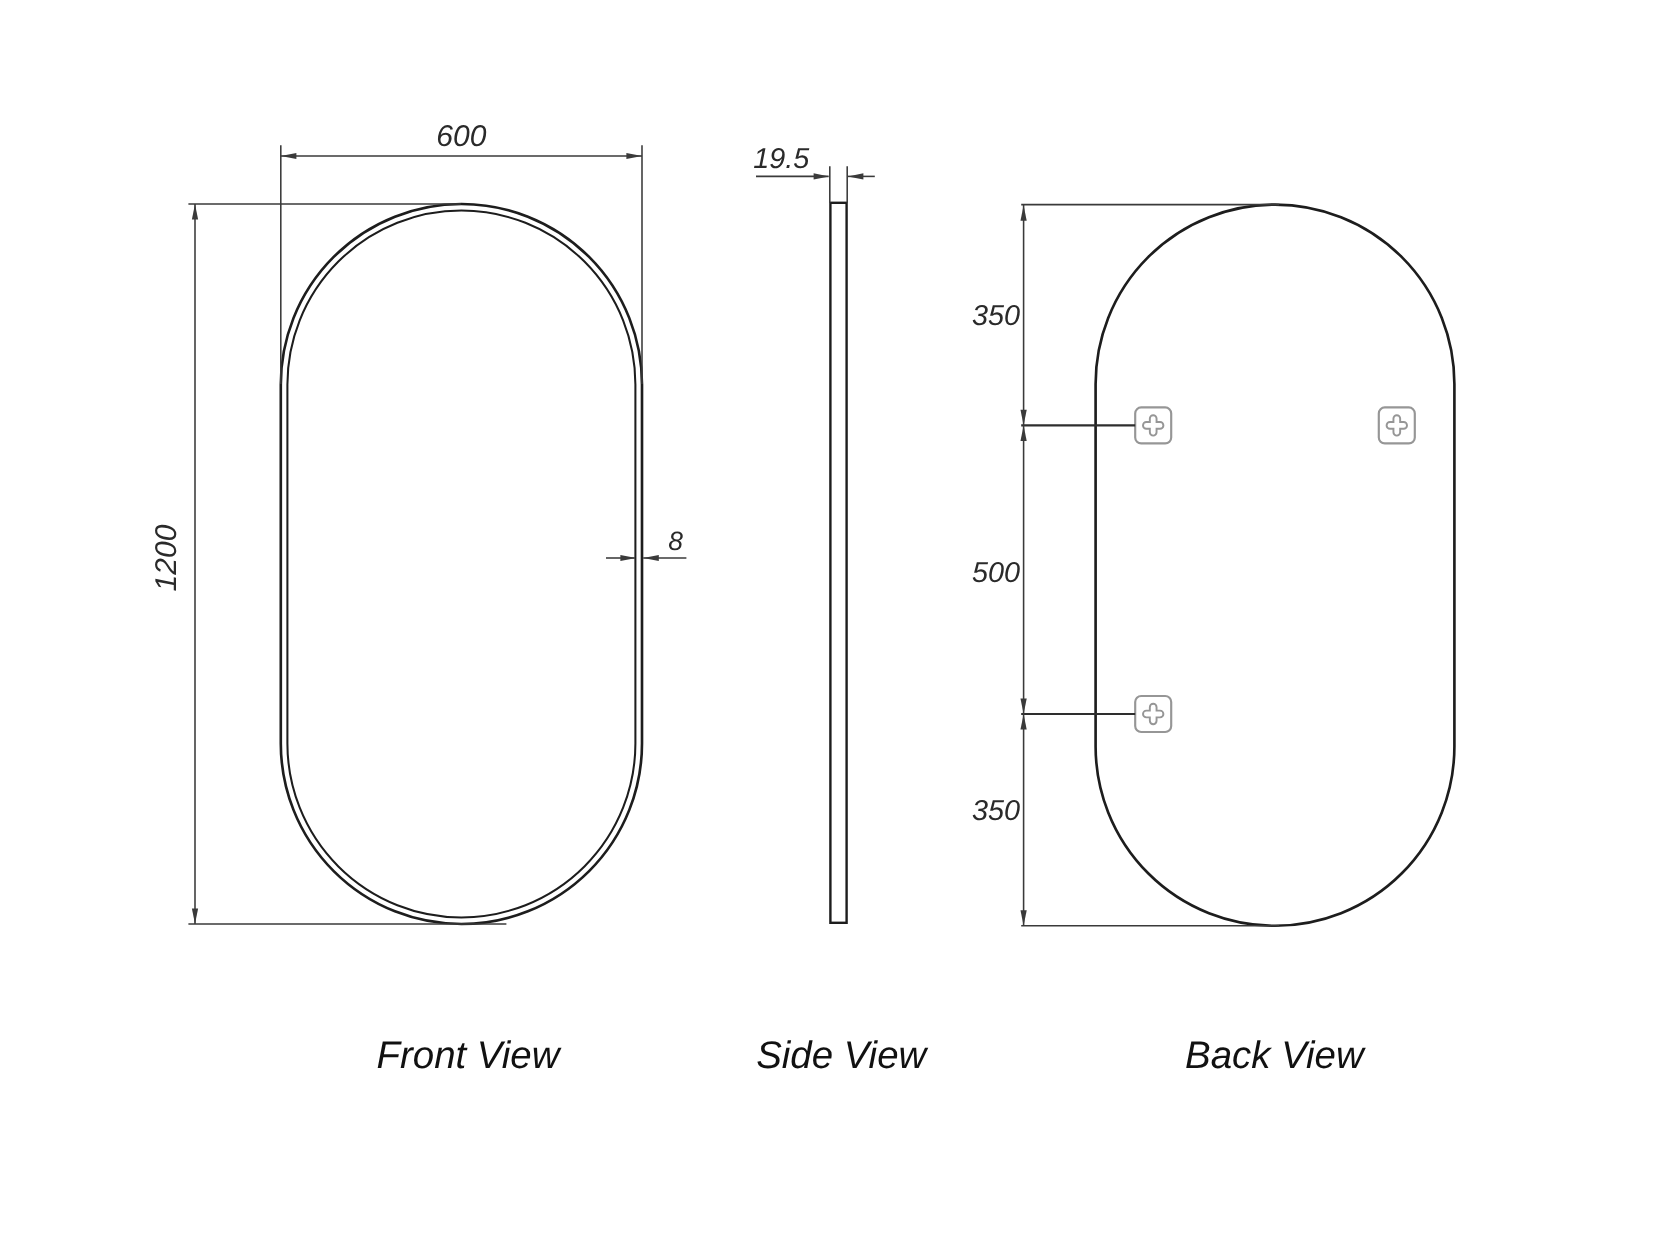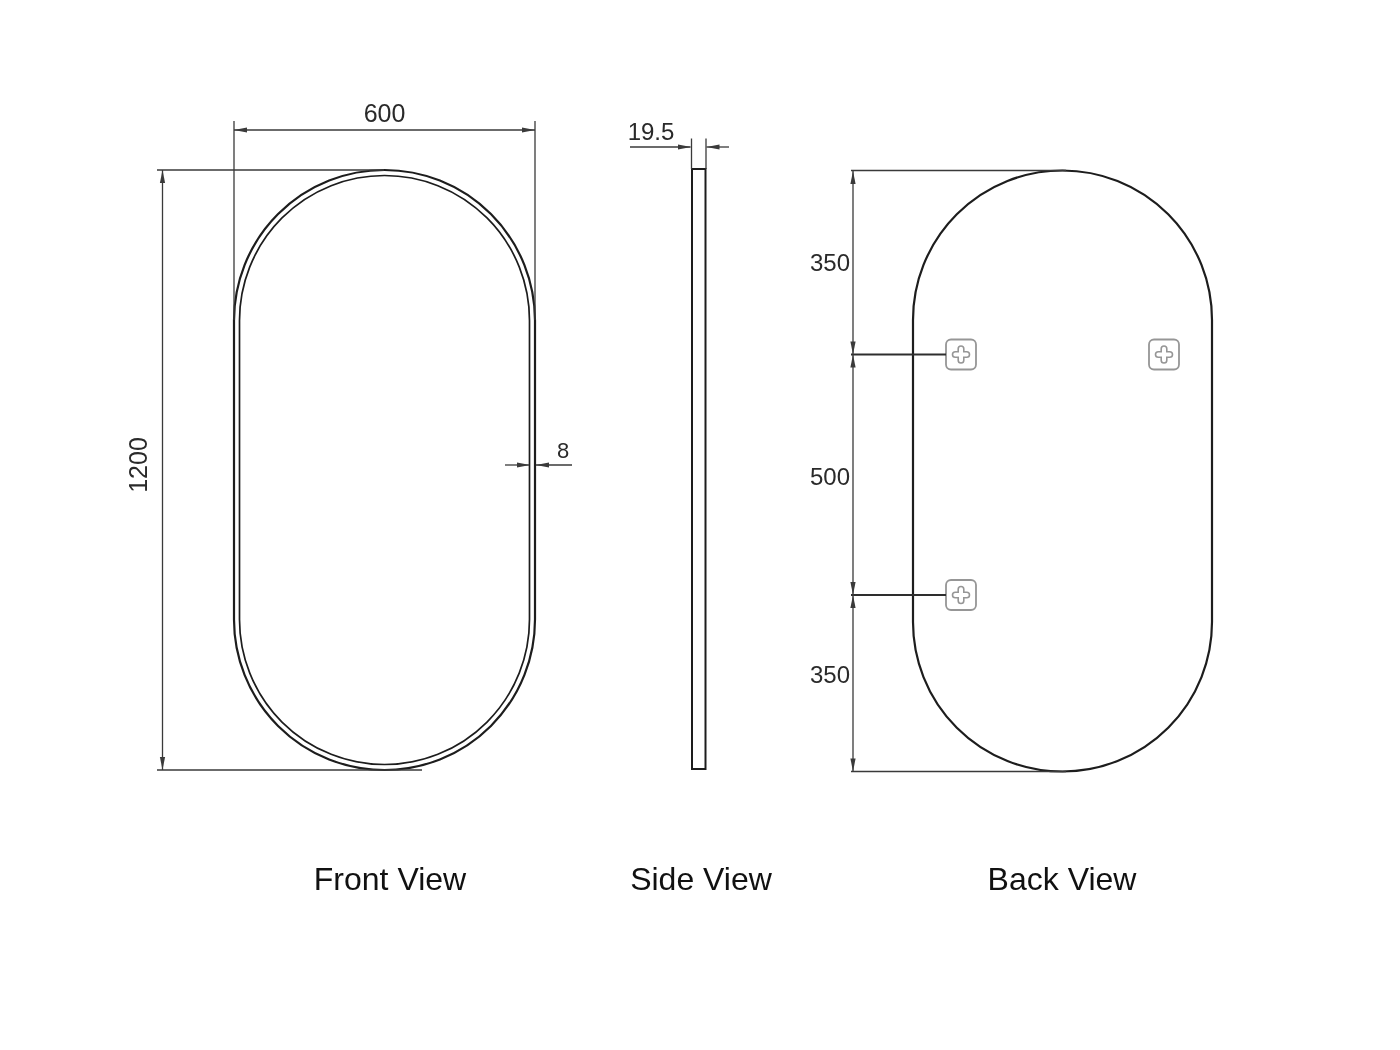--- a/index.html
+++ b/index.html
@@ -8,20 +8,21 @@
     background: #ffffff;
     width: 1400px;
     height: 1050px;
     overflow: hidden;
   }
   .drawing-wrap {
     width: 1400px;
     height: 780px;
     background: #ffffff;
     font-family: "Liberation Sans", sans-serif;
+    font-style: italic;
   }
   svg { display: block; }
 
   .outline        { fill: none; stroke: #1d1d1d; stroke-width: 2.2; }
   .outline-thin   { fill: none; stroke: #1d1d1d; stroke-width: 1.7; }
   .dim-line       { fill: none; stroke: #3a3a3a; stroke-width: 1.3; }
   .leader-line    { fill: none; stroke: #2e2e2e; stroke-width: 1.8; }
   .arrow          { fill: #3a3a3a; stroke: none; }
 
   .dim-text  { font-size: 25px; fill: #2a2a2a; }

